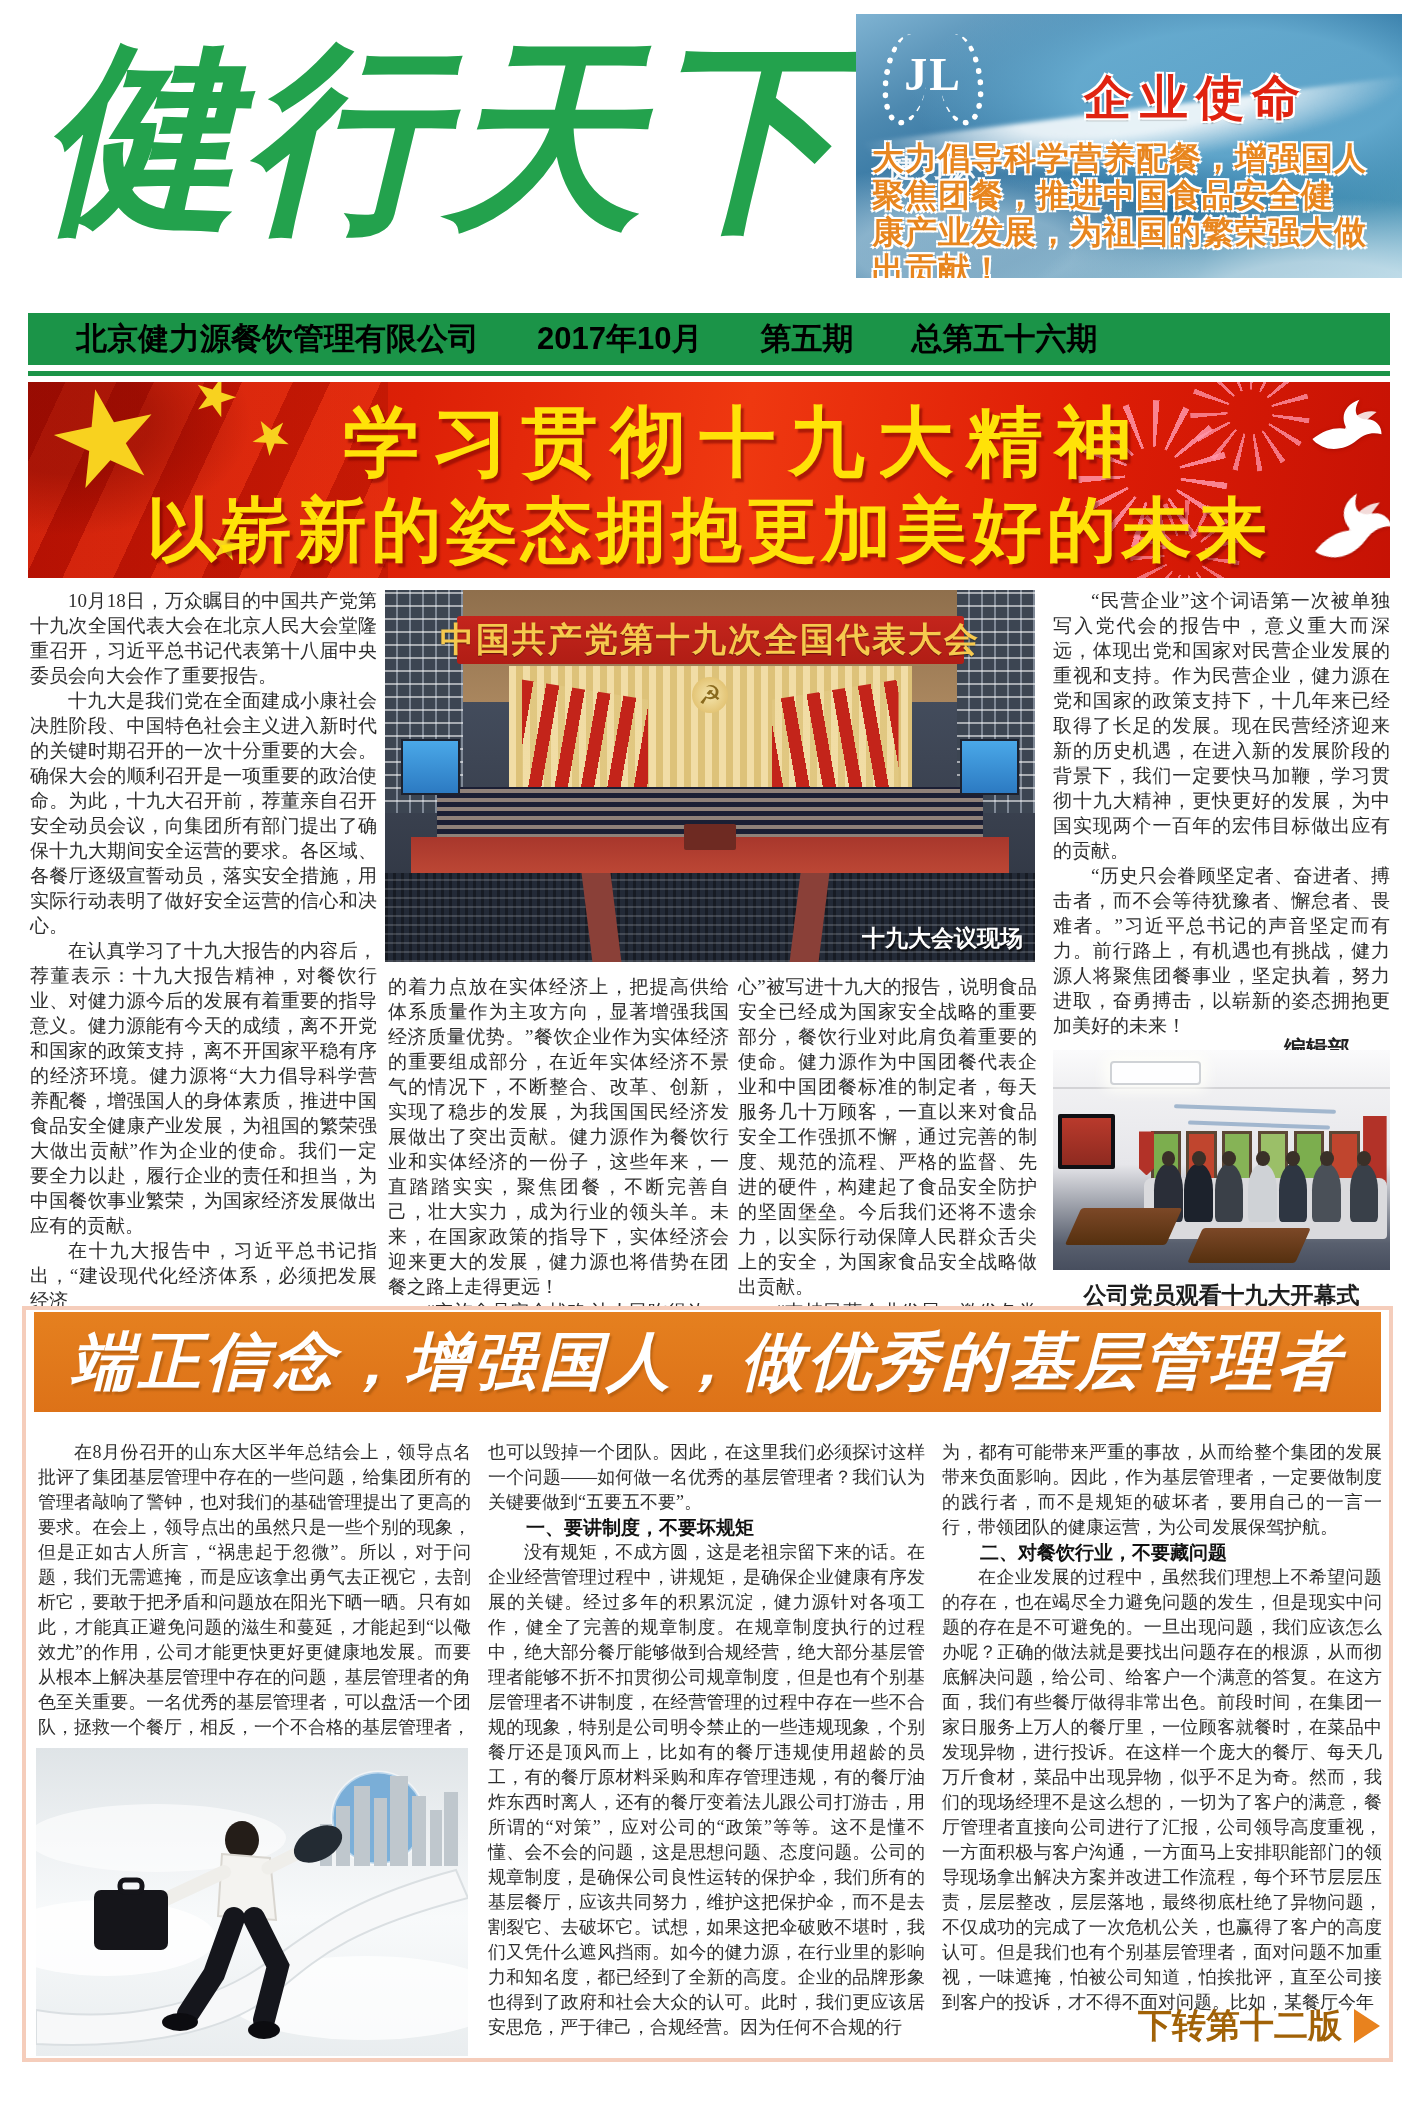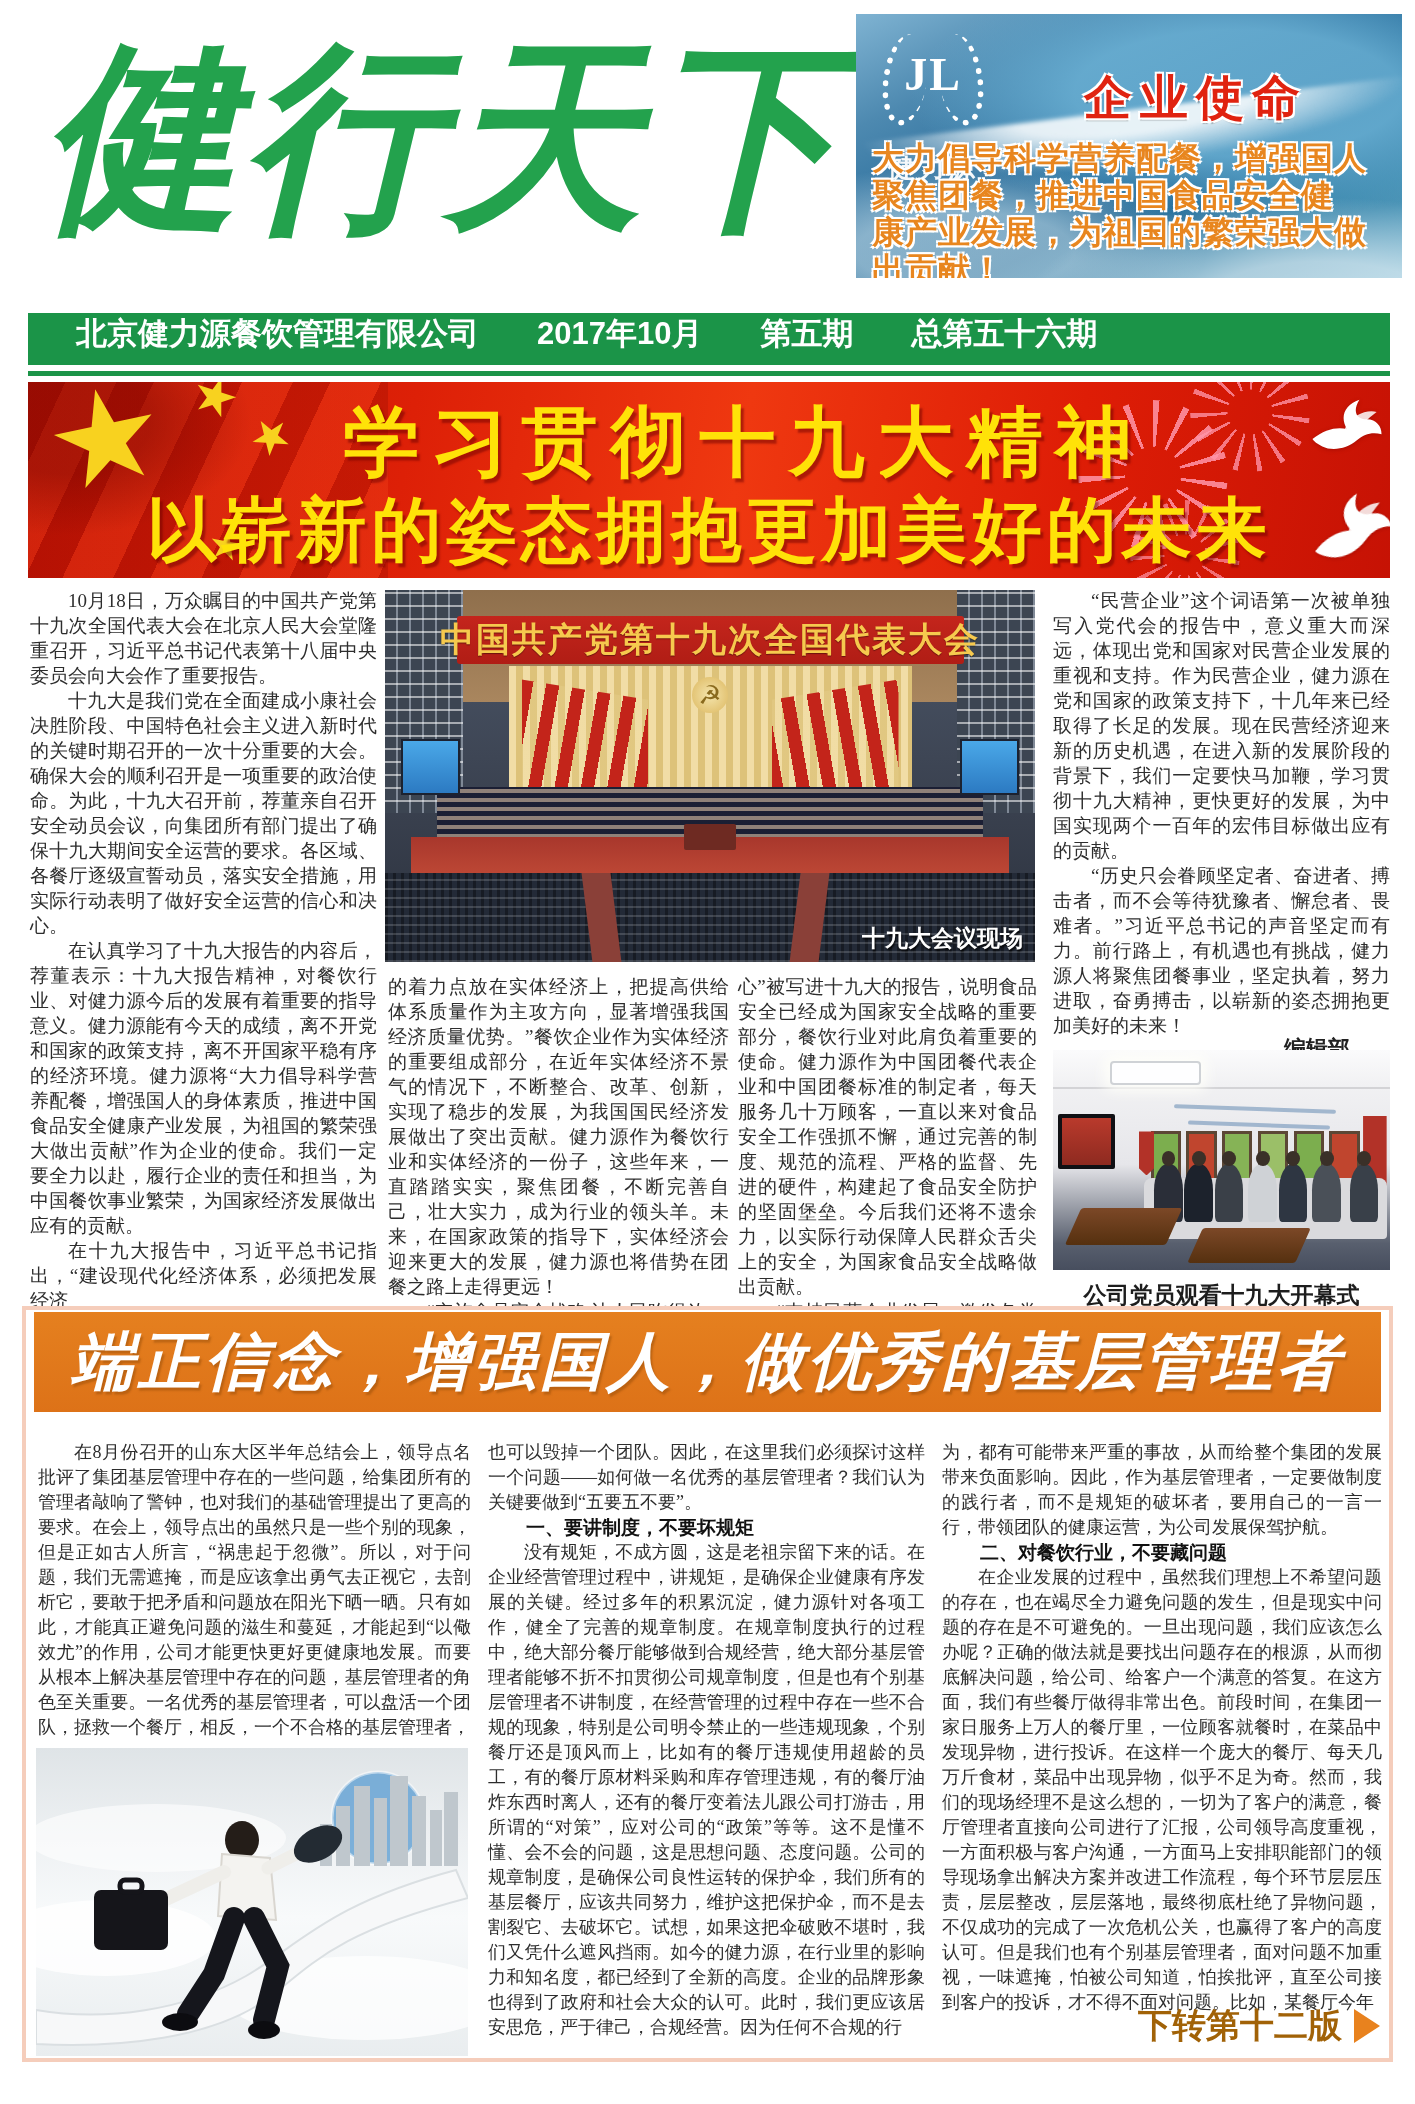--- a/index.html
+++ b/index.html
@@ -42,22 +42,22 @@
     text-shadow:-2px -2px 0 #fff, 2px -2px 0 #fff, -2px 2px 0 #fff, 2px 2px 0 #fff, 0 3px 1px rgba(0,0,0,.25);
   }
   #mission-lines{ position:absolute; left:16px; top:126px; width:520px;
     font-family:"Liberation Sans",sans-serif; font-weight:900; font-size:32px; line-height:37px;
     color:#e8861f; letter-spacing:1px;
     text-shadow:-2px -2px 0 #fff, 2px -2px 0 #fff, -2px 2px 0 #fff, 2px 2px 0 #fff;
   }
   
   #info-bar{
     position:absolute; left:28px; top:313px; width:1362px; height:52px; background:#1b9448;
-    display:flex; align-items:flex-start; padding-left:48px;
-    font-family:"Liberation Sans",sans-serif; font-weight:bold; font-size:31px; color:#ffffff;
+    display:flex; align-items:center; padding-left:48px;
+    font-family:"Liberation Sans",sans-serif; font-weight:bold; font-size:31px; color:#000000;
     white-space:nowrap;
   }
   #info-bar span{ margin-right:58px; }
   #info-line{ position:absolute; left:28px; top:371px; width:1362px; height:5px; background:#1b9448; }
   
   #banner1{
     position:absolute; left:28px; top:382px; width:1362px; height:196px; overflow:hidden;
     background:linear-gradient(100deg,#c31304 0%, #dd2007 28%, #ef3810 52%, #de1d06 76%, #c61204 100%);
   }
   #banner1 .flagwave{

